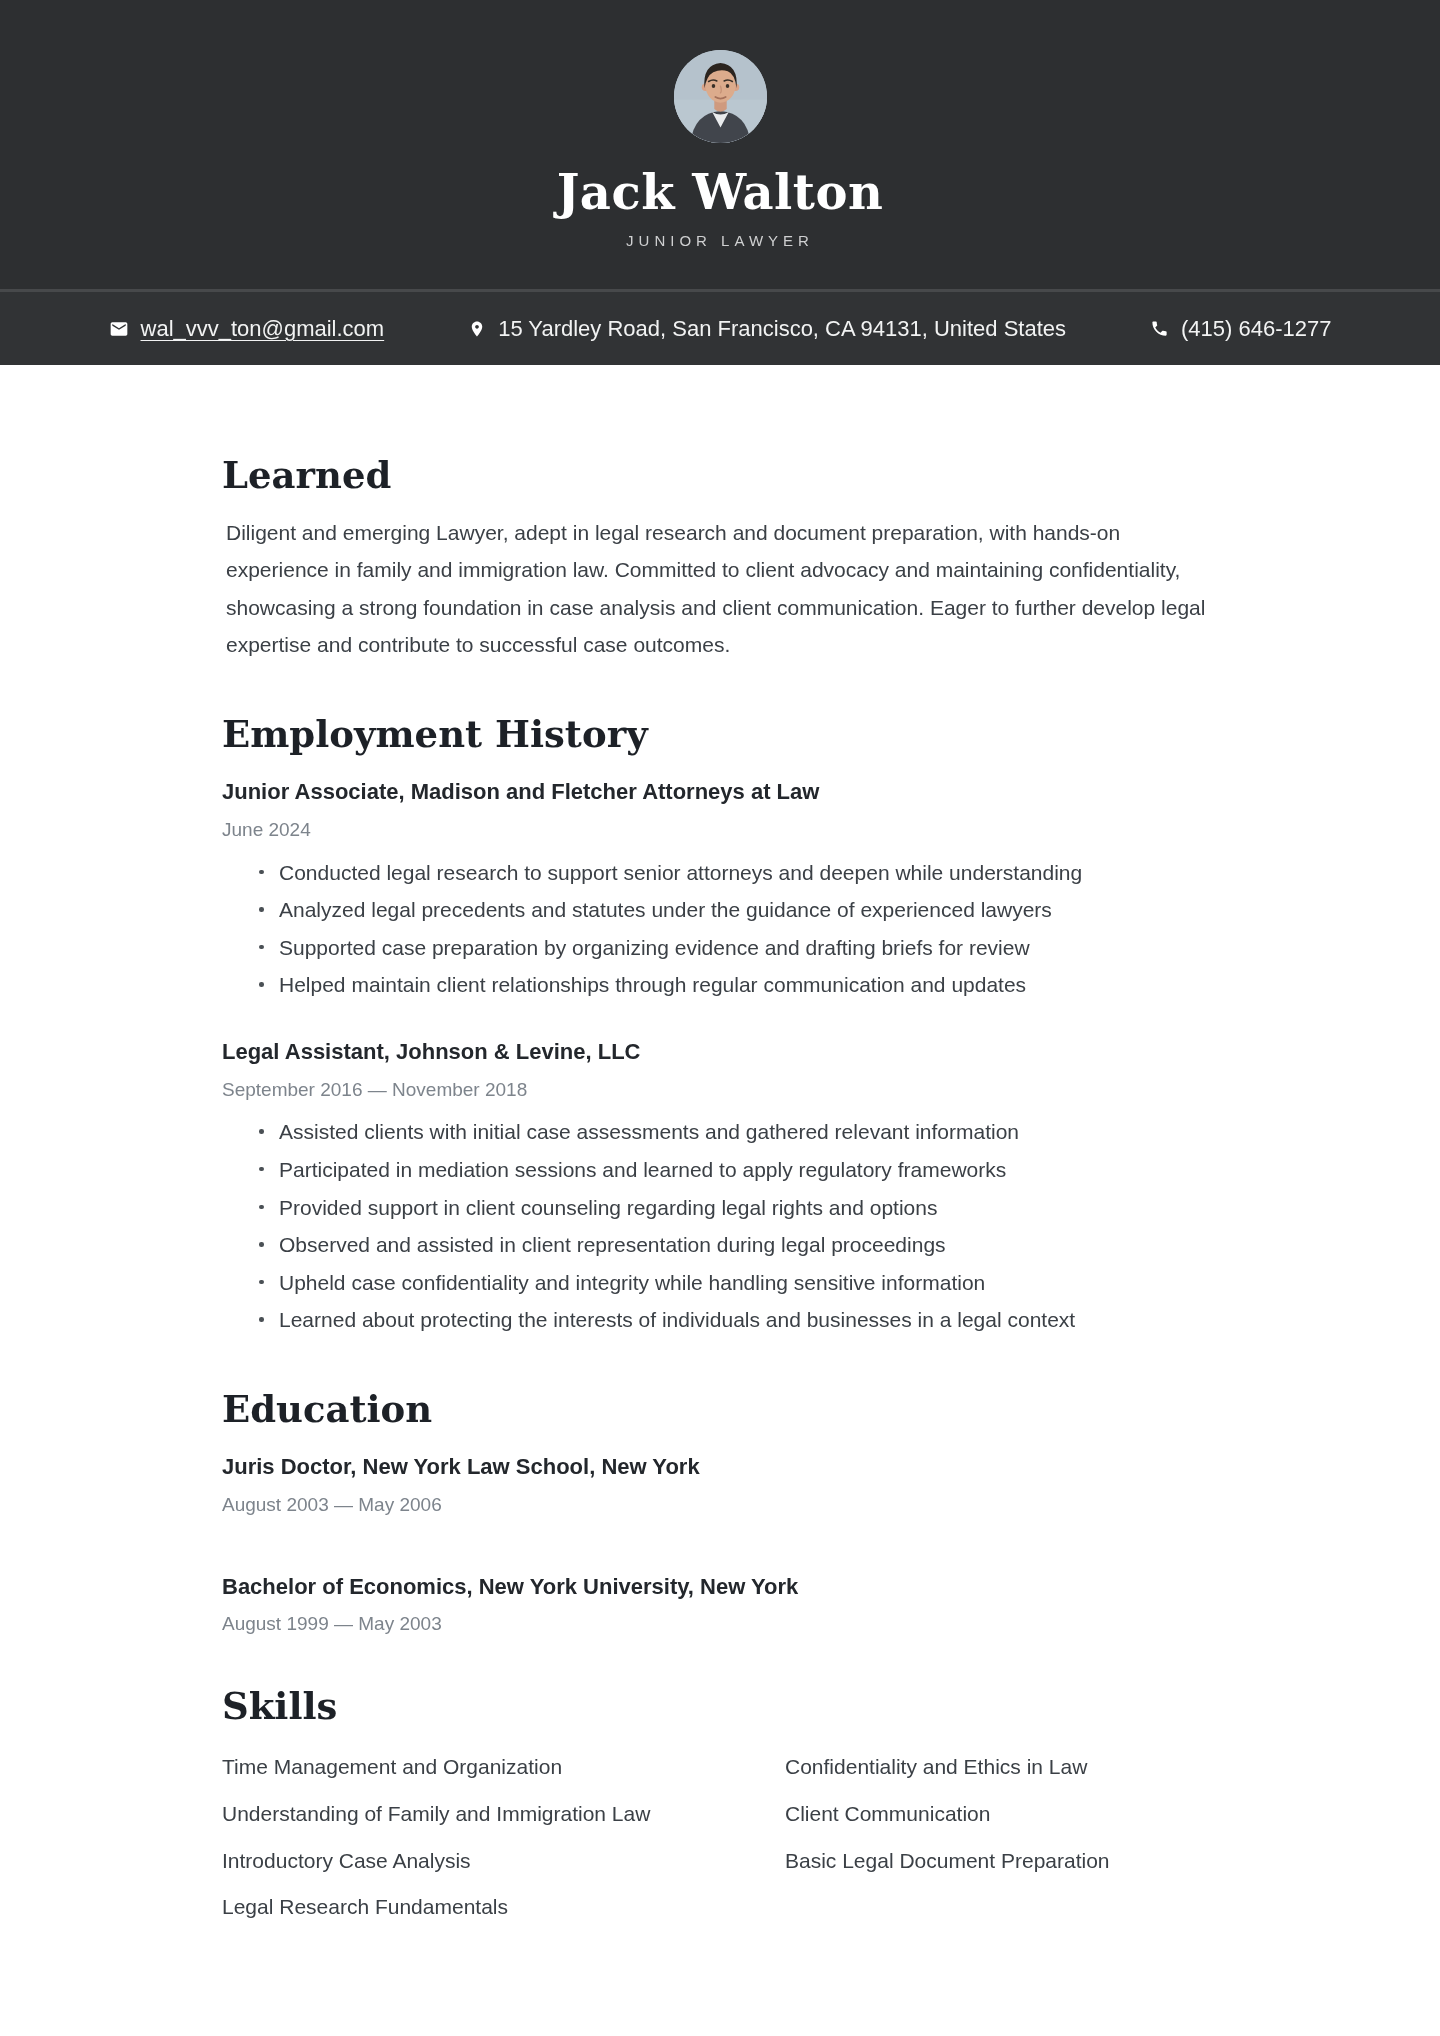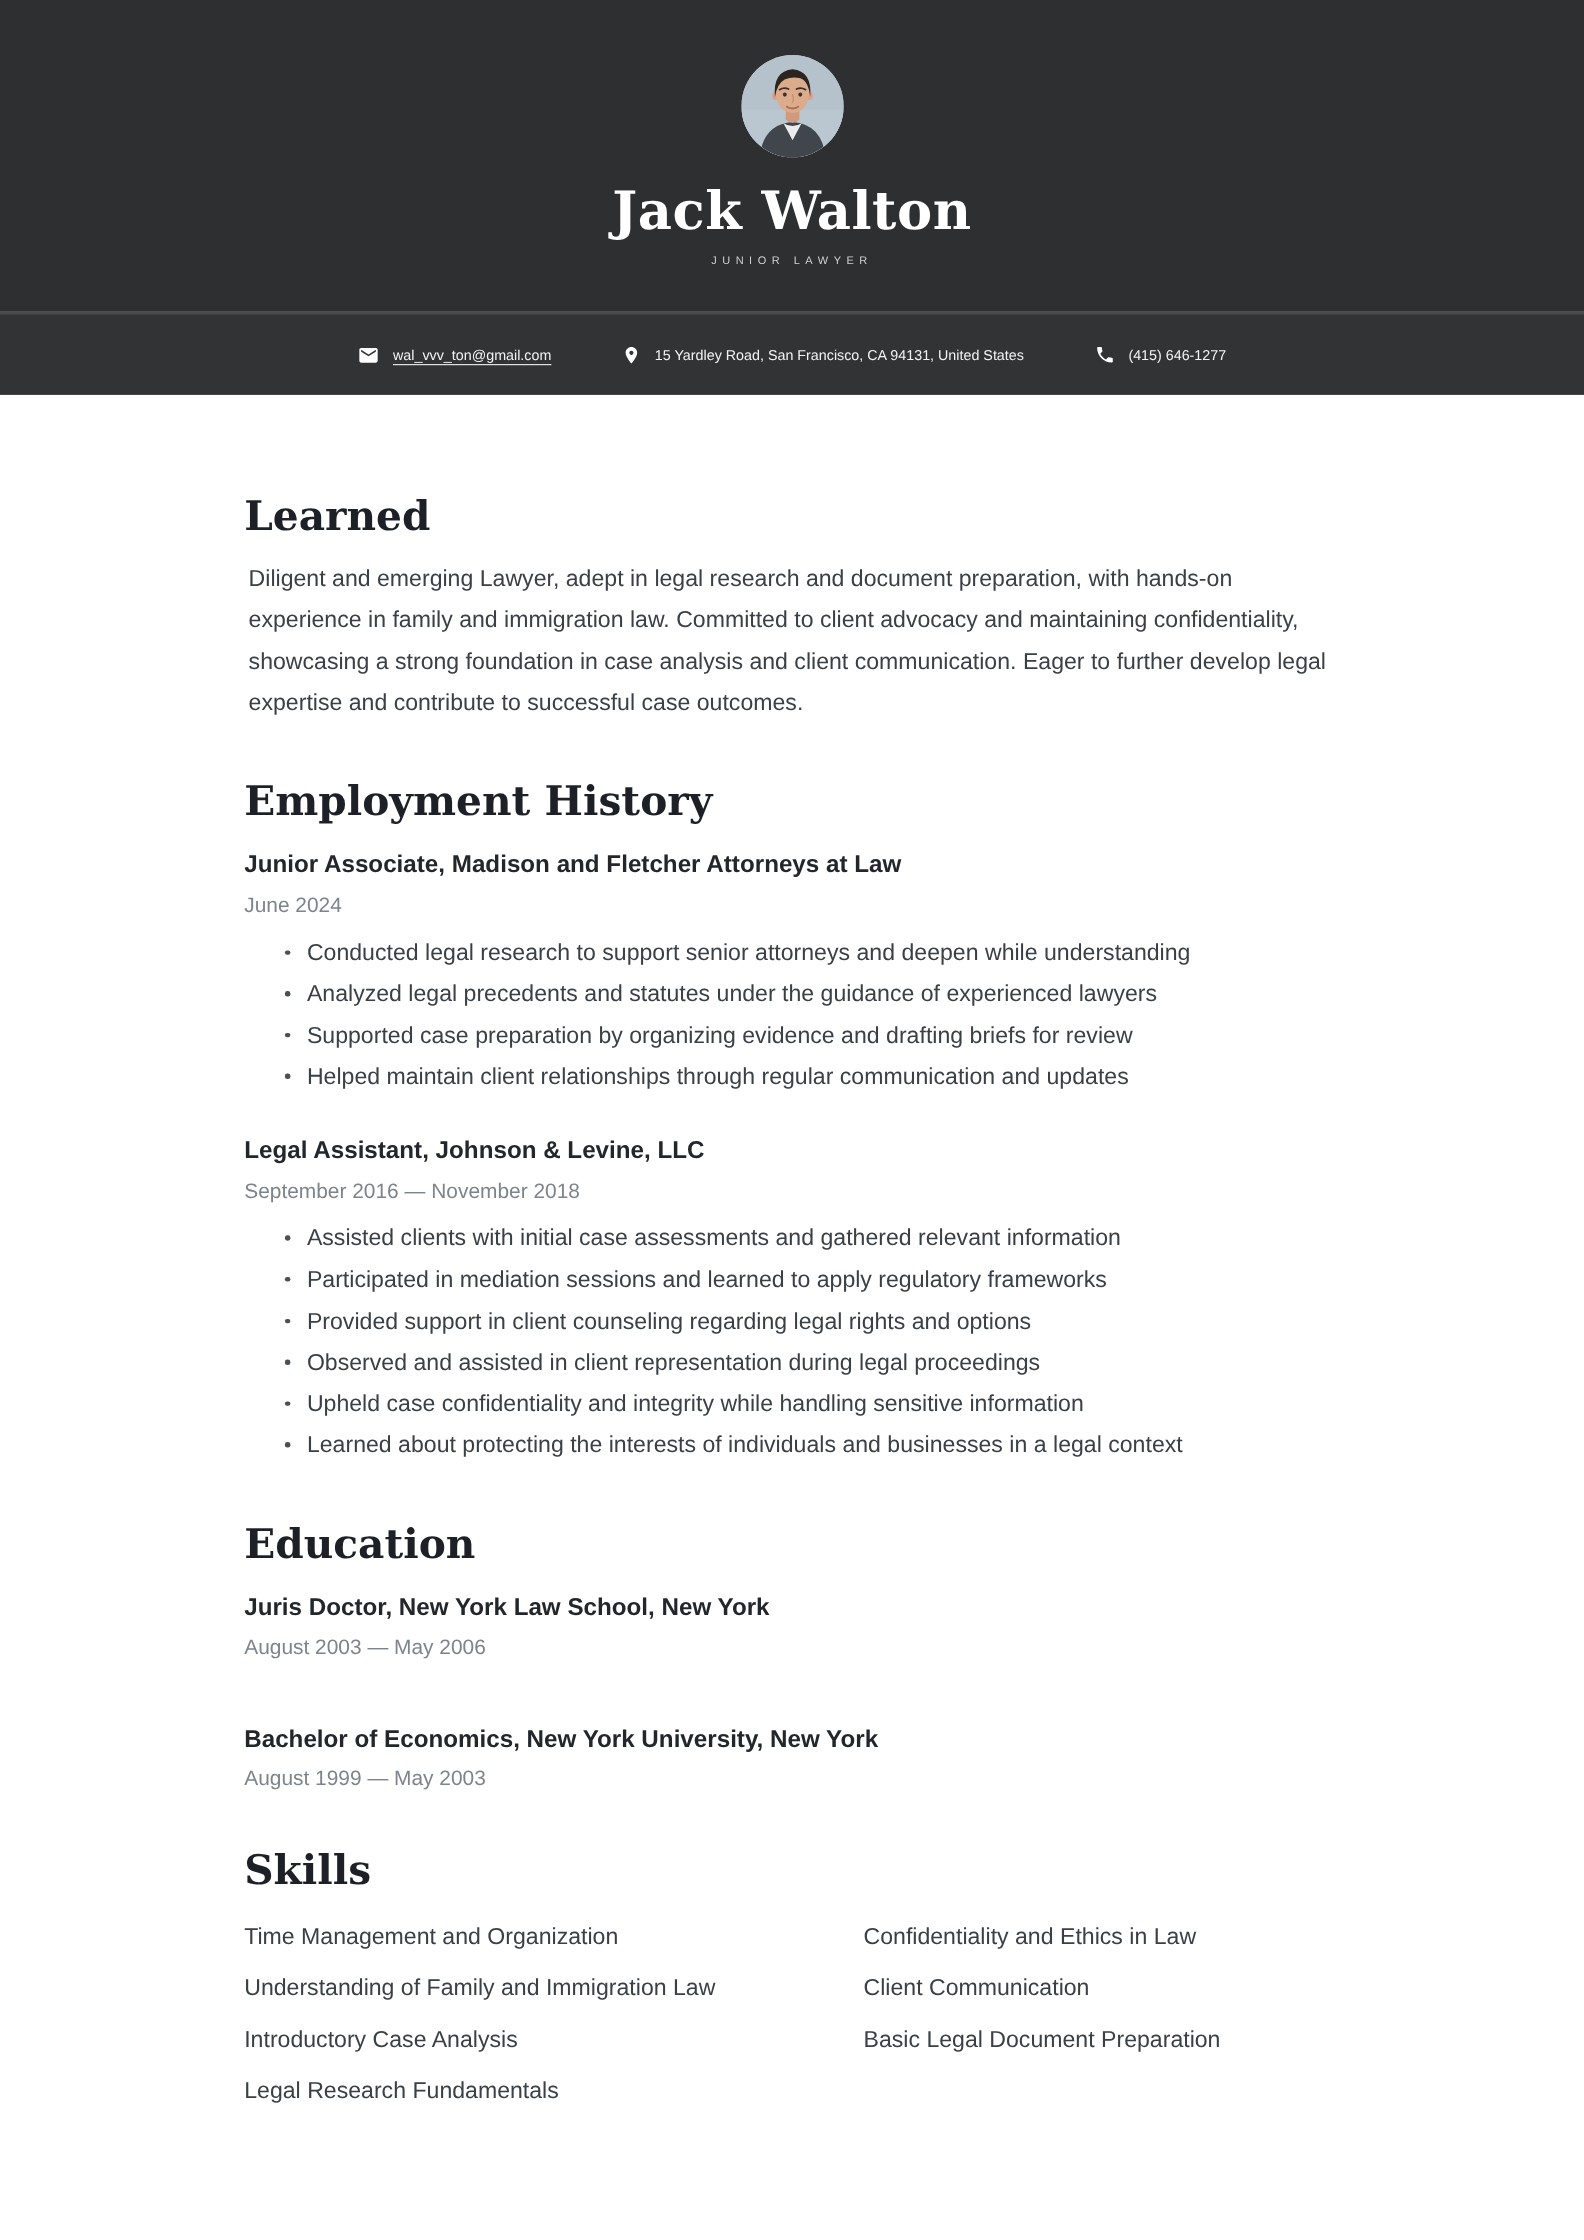--- a/index.html
+++ b/index.html
@@ -39,35 +39,35 @@
     font-family:"DejaVu Serif","Liberation Serif",serif;
     font-weight:700;
     font-size:48px;
     line-height:1.15;
     color:#ffffff;
     margin:22px 0 0;
     letter-spacing:.5px;
   }
   .subtitle{
     margin-top:12px;
-    font-size:10px;
+    font-size:15px;
     font-weight:400;
     letter-spacing:5px;
     color:#cfd0d1;
   }
   .contact-bar{
     background:var(--contact-bg,#313335);
     border-top:3px solid var(--divider,#47494b);
     height:76px;
     display:flex;
     justify-content:center;
     align-items:center;
-    gap:64px;
+    gap:84px;
     color:var(--contact-text,#f2f3f3);
-    font-size:13px;
+    font-size:22px;
     text-align:right;
   }
   .contact-item{display:flex;align-items:center;gap:12px;white-space:nowrap;}
   .cicon{display:inline-flex;align-items:center;}
   .cicon svg{display:block;}
   .email-link{
     color:var(--contact-text,#f2f3f3);
     text-decoration:underline;
     text-underline-offset:4px;
     text-decoration-thickness:1px;

